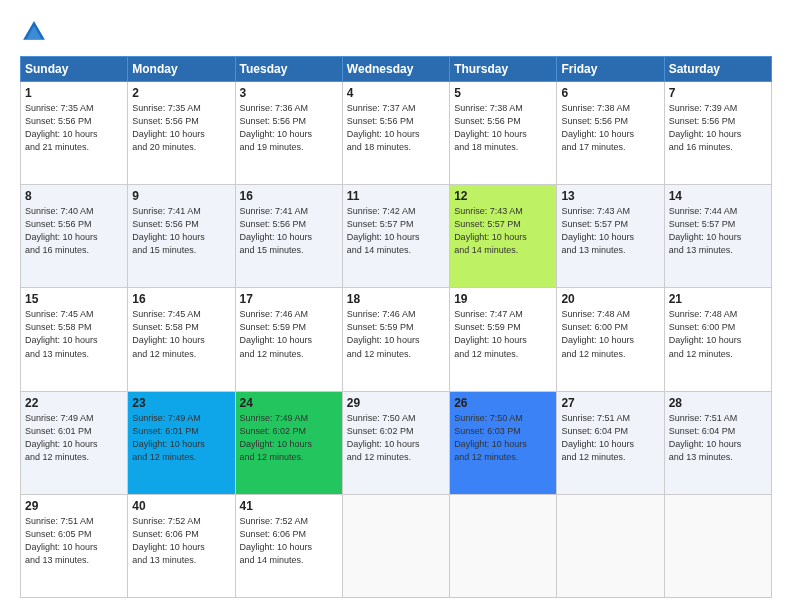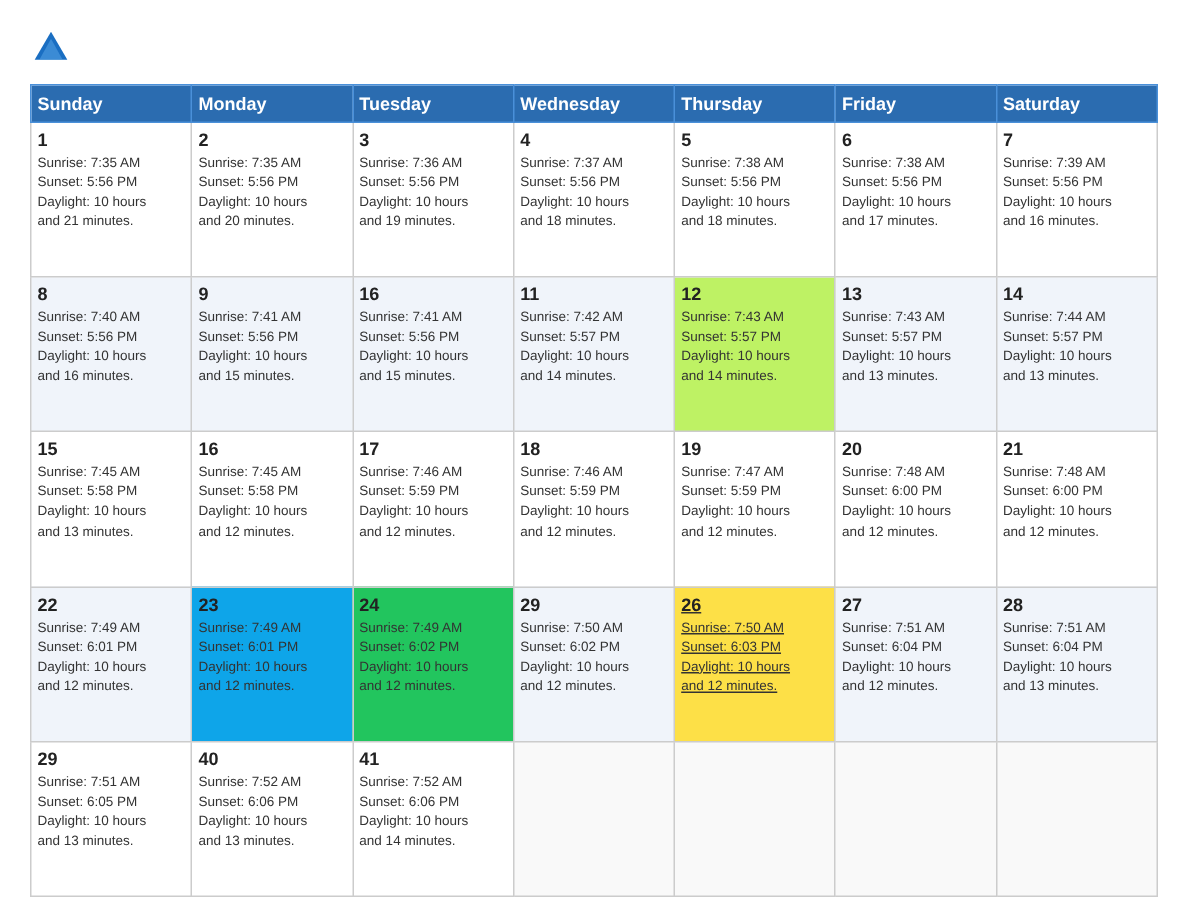--- a/index.html
+++ b/index.html
@@ -233,21 +233,21 @@
             <div class="cell-text">Sunrise: 7:49 AM<br>Sunset: 6:01 PM<br>Daylight: 10 hours<br>and 12 minutes.</div>
           </td>
           <td style="background: #22c55e; margin-top: 24px;">
             <span class="day-num">24</span>
             <div class="cell-text">Sunrise: 7:49 AM<br>Sunset: 6:02 PM<br>Daylight: 10 hours<br>and 12 minutes.</div>
           </td>
           <td style="background: rgb(240, 244, 250);">
             <span class="day-num">29</span>
             <div class="cell-text">Sunrise: 7:50 AM<br>Sunset: 6:02 PM<br>Daylight: 10 hours<br>and 12 minutes.</div>
           </td>
-          <td style="background: #fde047; text-decoration: underline;">
+          <td style="background: #3b82f6;">
             <span class="day-num">26</span>
             <div class="cell-text">Sunrise: 7:50 AM<br>Sunset: 6:03 PM<br>Daylight: 10 hours<br>and 12 minutes.</div>
           </td>
           <td style="background: rgb(240, 244, 250); margin-left: 32px;">
             <span class="day-num">27</span>
             <div class="cell-text">Sunrise: 7:51 AM<br>Sunset: 6:04 PM<br>Daylight: 10 hours<br>and 12 minutes.</div>
           </td>
           <td style="background: rgb(240, 244, 250);">
             <span class="day-num">28</span>
             <div class="cell-text">Sunrise: 7:51 AM<br>Sunset: 6:04 PM<br>Daylight: 10 hours<br>and 13 minutes.</div>

